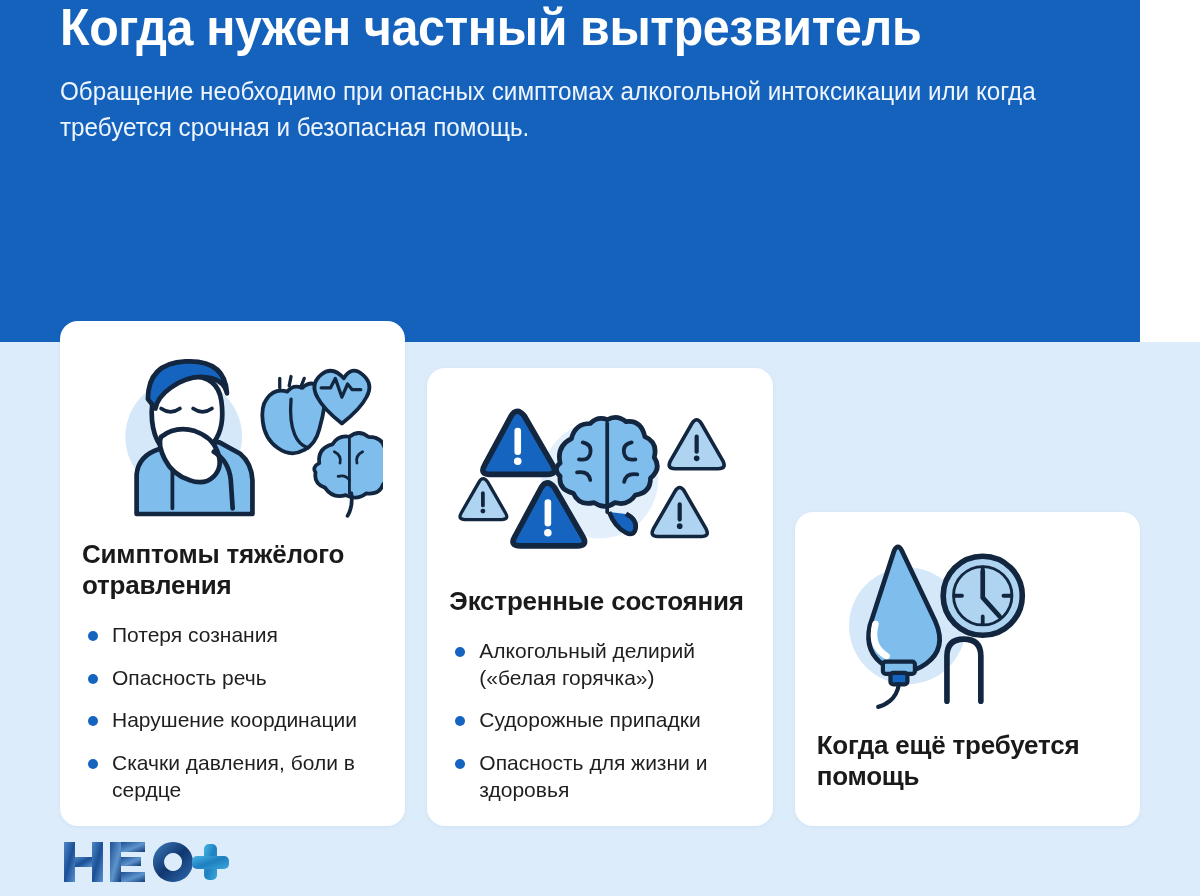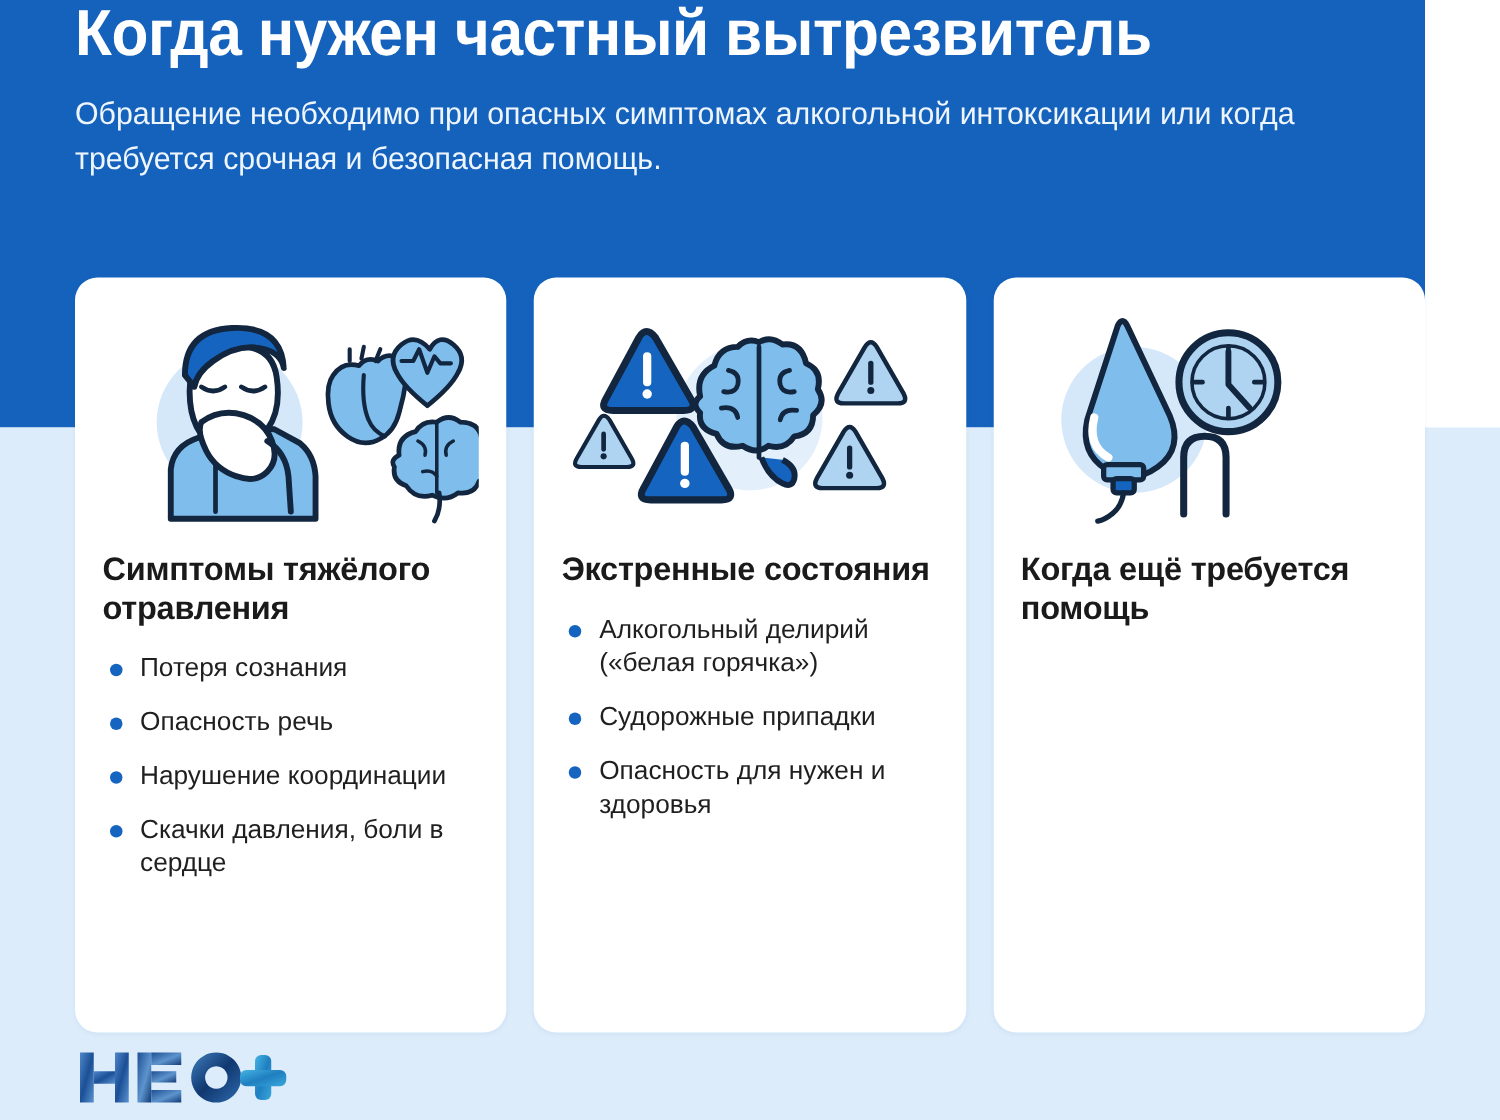--- a/index.html
+++ b/index.html
@@ -83,20 +83,21 @@
   
   .cards {
     position: absolute;
     left: 60px;
     top: 222px;
     width: 1080px;
     height: 604px;
     display: flex;
     gap: 22px;
     z-index: 6;
+    align-items: flex-end;
   }
   .card {
     flex: 1 1 0;
     background: #ffffff;
     border-radius: 18px;
     box-shadow: 0 1px 4px rgba(21,98,189,0.07);
     padding: 20px 22px 18px 22px;
     box-sizing: border-box;
     display: flex;
     flex-direction: column;
@@ -265,21 +266,21 @@
             <path d="M194 52 q-10 2 -8 12 q2 8 12 6" fill="none" stroke="#12263f" stroke-width="4" stroke-linecap="round"></path>
             <path d="M200 86 q-12 -2 -14 8" fill="none" stroke="#12263f" stroke-width="4" stroke-linecap="round"></path>
             <path d="M170 126 q6 16 18 22 q8 4 10 -4 q2 -10 -10 -16" fill="#1565c0" stroke="#12263f" stroke-width="5" stroke-linejoin="round"></path>
           </g>
         </svg>
       </div>
       <h2 class="card-heading">Экстренные состояния</h2>
       <ul class="bullets">
         <li><span class="dot"></span><span>Алкогольный делирий («белая горячка»)</span></li>
         <li><span class="dot"></span><span>Судорожные припадки</span></li>
-        <li><span class="dot"></span><span>Опасность для нужен и здоровья</span></li>
+        <li><span class="dot"></span><span>Опасность для жизни и здоровья</span></li>
       </ul>
     </div>
 
     <div class="card">
       <div class="illus">
         <svg viewBox="0 0 320 184" xmlns="http://www.w3.org/2000/svg">
           <circle cx="96" cy="94" r="62" fill="#d5e8fa"></circle>
 
           <g>
             <path d="M82 14 q4 -8 8 0 l36 76 q12 28 -10 44 q-22 16 -44 2 q-22 -14 -16 -42 Z" fill="#7fbdec" stroke="#12263f" stroke-width="5" stroke-linejoin="round"></path>

